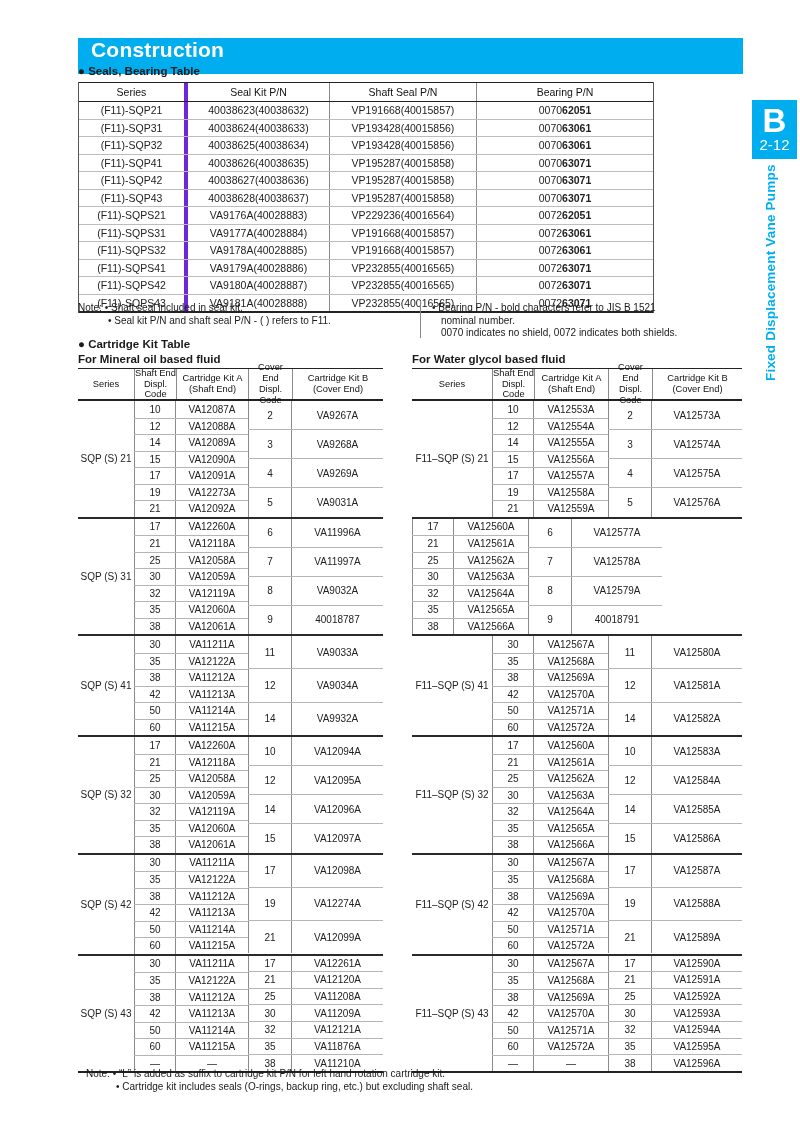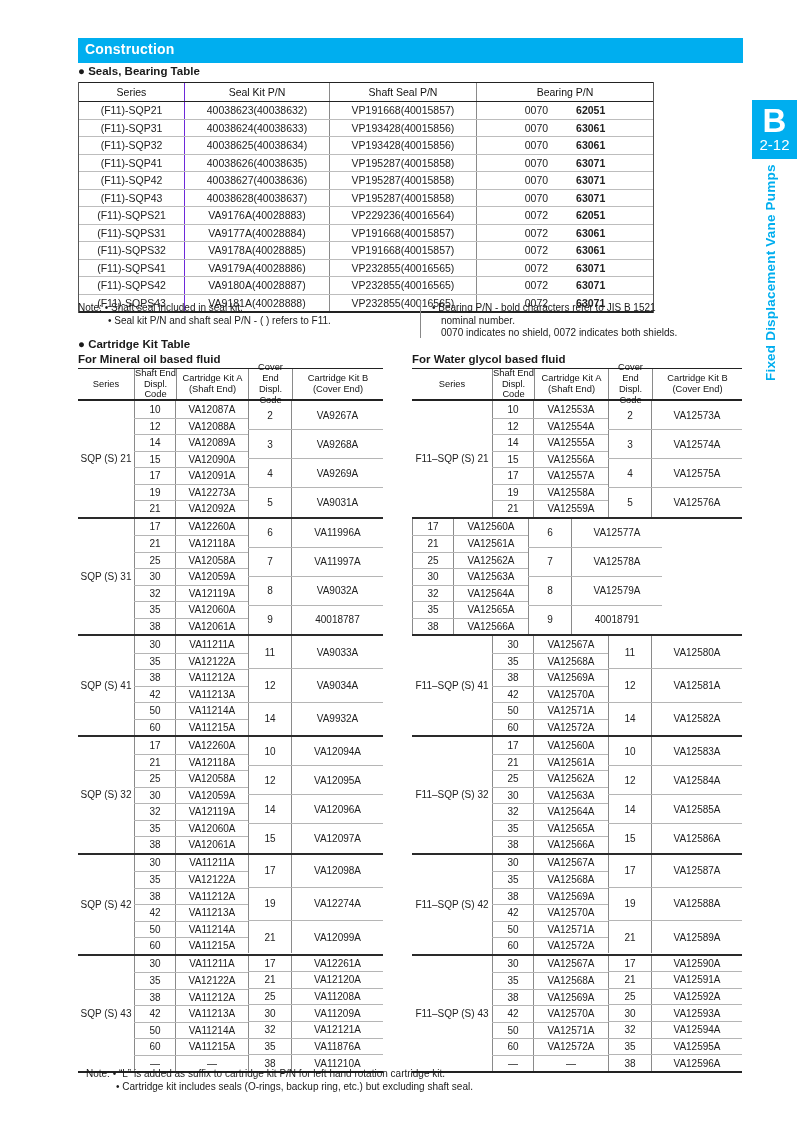--- a/index.html
+++ b/index.html
@@ -1,38 +1,38 @@
 <!DOCTYPE html>
 <html><head>
 <meta charset="utf-8">
 <style>
   html,body{margin:0;padding:0;background:#fff;}
   .page{position:relative;width:800px;height:1132px;background:#fff;
         font-family:"Liberation Sans","DejaVu Sans",sans-serif;color:#222;overflow:hidden;}
 
   
-  .construction-bar{position:absolute;left:78px;top:38px;width:665px;height:25px;
-    background:#00AEEF;color:#fff;font-size:14px;font-weight:bold;
-    line-height:23px;padding-left:7px;box-sizing:border-box;letter-spacing:.2px;}
+  .construction-bar{position:absolute;left:78px;top:38px;width:665px;height:36px;
+    background:#00AEEF;color:#fff;font-size:21px;font-weight:bold;
+    line-height:23px;padding-left:13px;box-sizing:border-box;letter-spacing:.2px;}
 
   .section-label{position:absolute;left:78px;font-size:11.5px;color:#1a1a1a;font-weight:bold;}
 
   
   .seals-table{position:absolute;left:78px;top:82px;width:574px;
     border-left:1px solid #555;border-right:1px solid #555;font-size:10.5px;}
   .s-head{display:flex;height:18px;border-top:1.5px solid #222;border-bottom:1.8px solid #222;}
   .s-head .s-cell{font-size:10.5px;color:#111;}
   .s-row{display:flex;height:16.5px;border-bottom:1px solid #bdbdbd;}
   .s-row:last-child{border-bottom:2px solid #222;}
   .s-cell{display:flex;align-items:center;justify-content:center;box-sizing:border-box;}
   .c-series{width:105px;}
-  .c-kit{width:145px;border-left:1px solid #6d28d9;text-align:center;}
+  .c-kit{width:145px;border-left:4px solid #6d28d9;text-align:center;}
   .c-shaft{width:147px;border-left:1px solid #8a8a8a;}
   .c-bearing{width:177px;border-left:1px solid #8a8a8a;}
-  .c-bearing .bold{font-weight:bold;padding-left:28px;}
+  .c-bearing .bold{font-weight:bold;}
 
   
   .note-block{position:absolute;font-size:10px;line-height:12.5px;color:#1a1a1a;}
   .note-indent{padding-left:30px;}
   .note-indent-sm{padding-left:9px;}
   .note-divider{position:absolute;left:420px;top:301px;width:1px;height:37px;background:#888;}
 
   
   .cart-table{position:absolute;top:368px;font-size:10px;}
   .tbl-left{left:78px;width:305px;}

